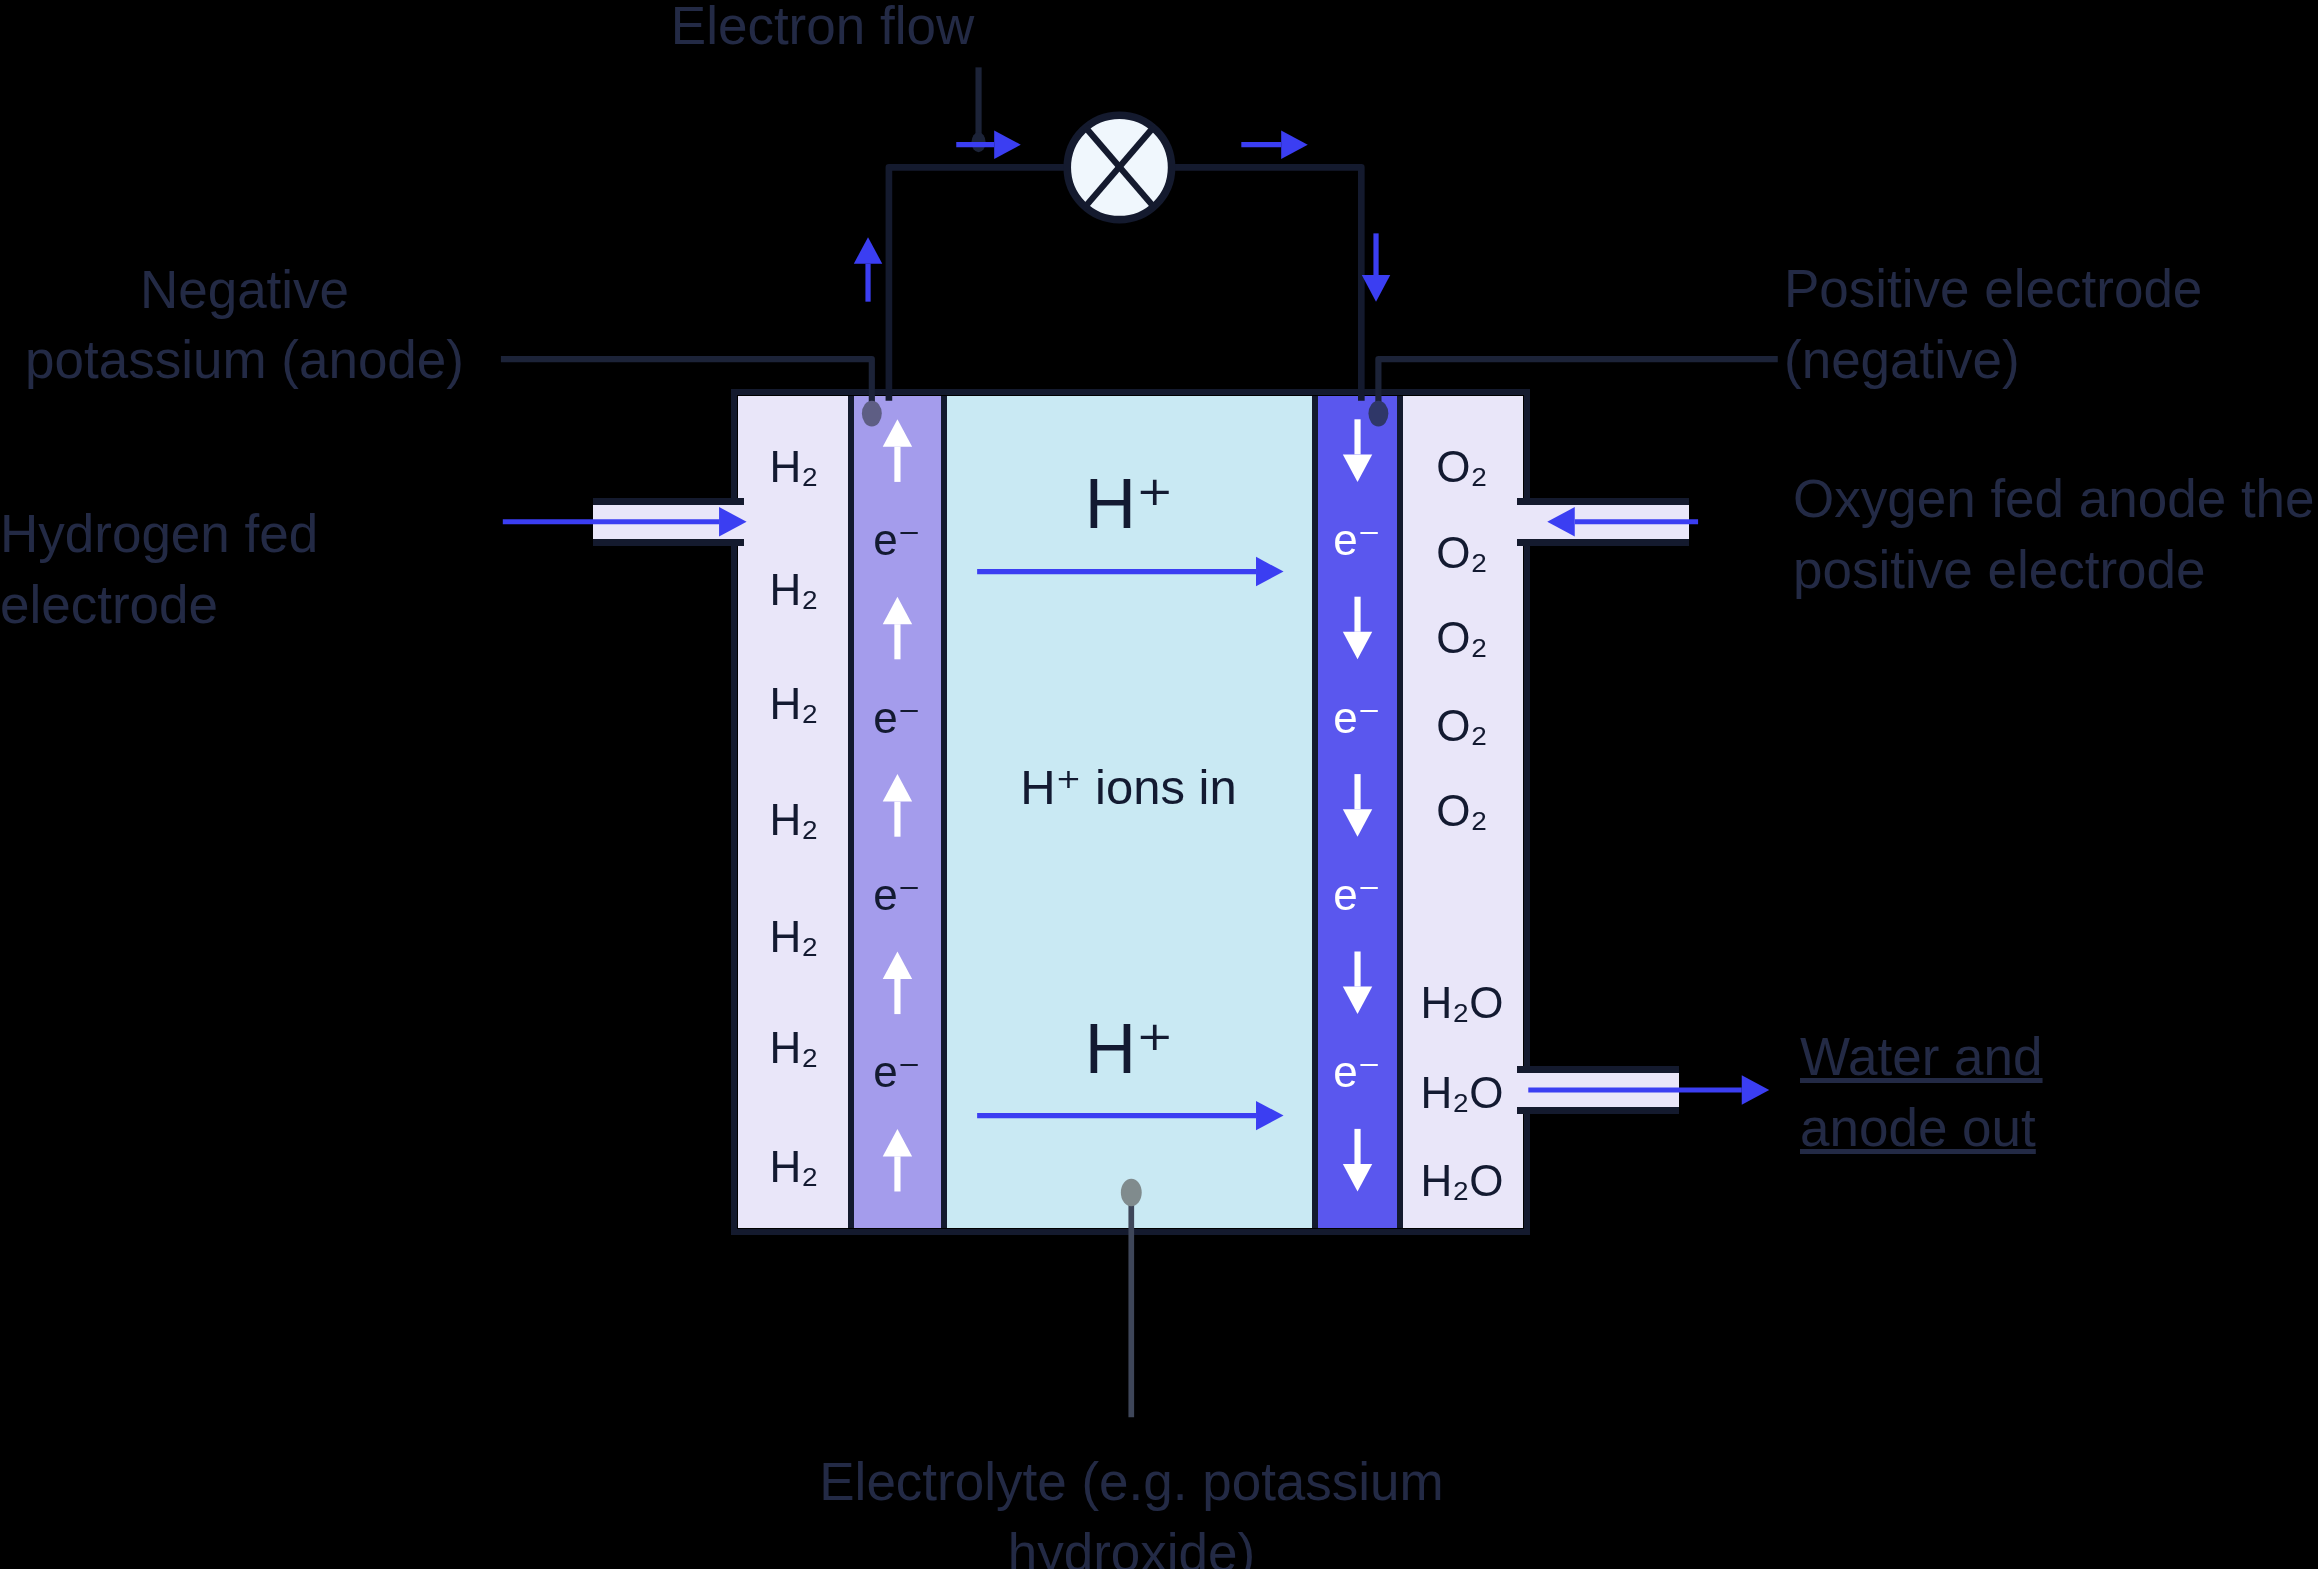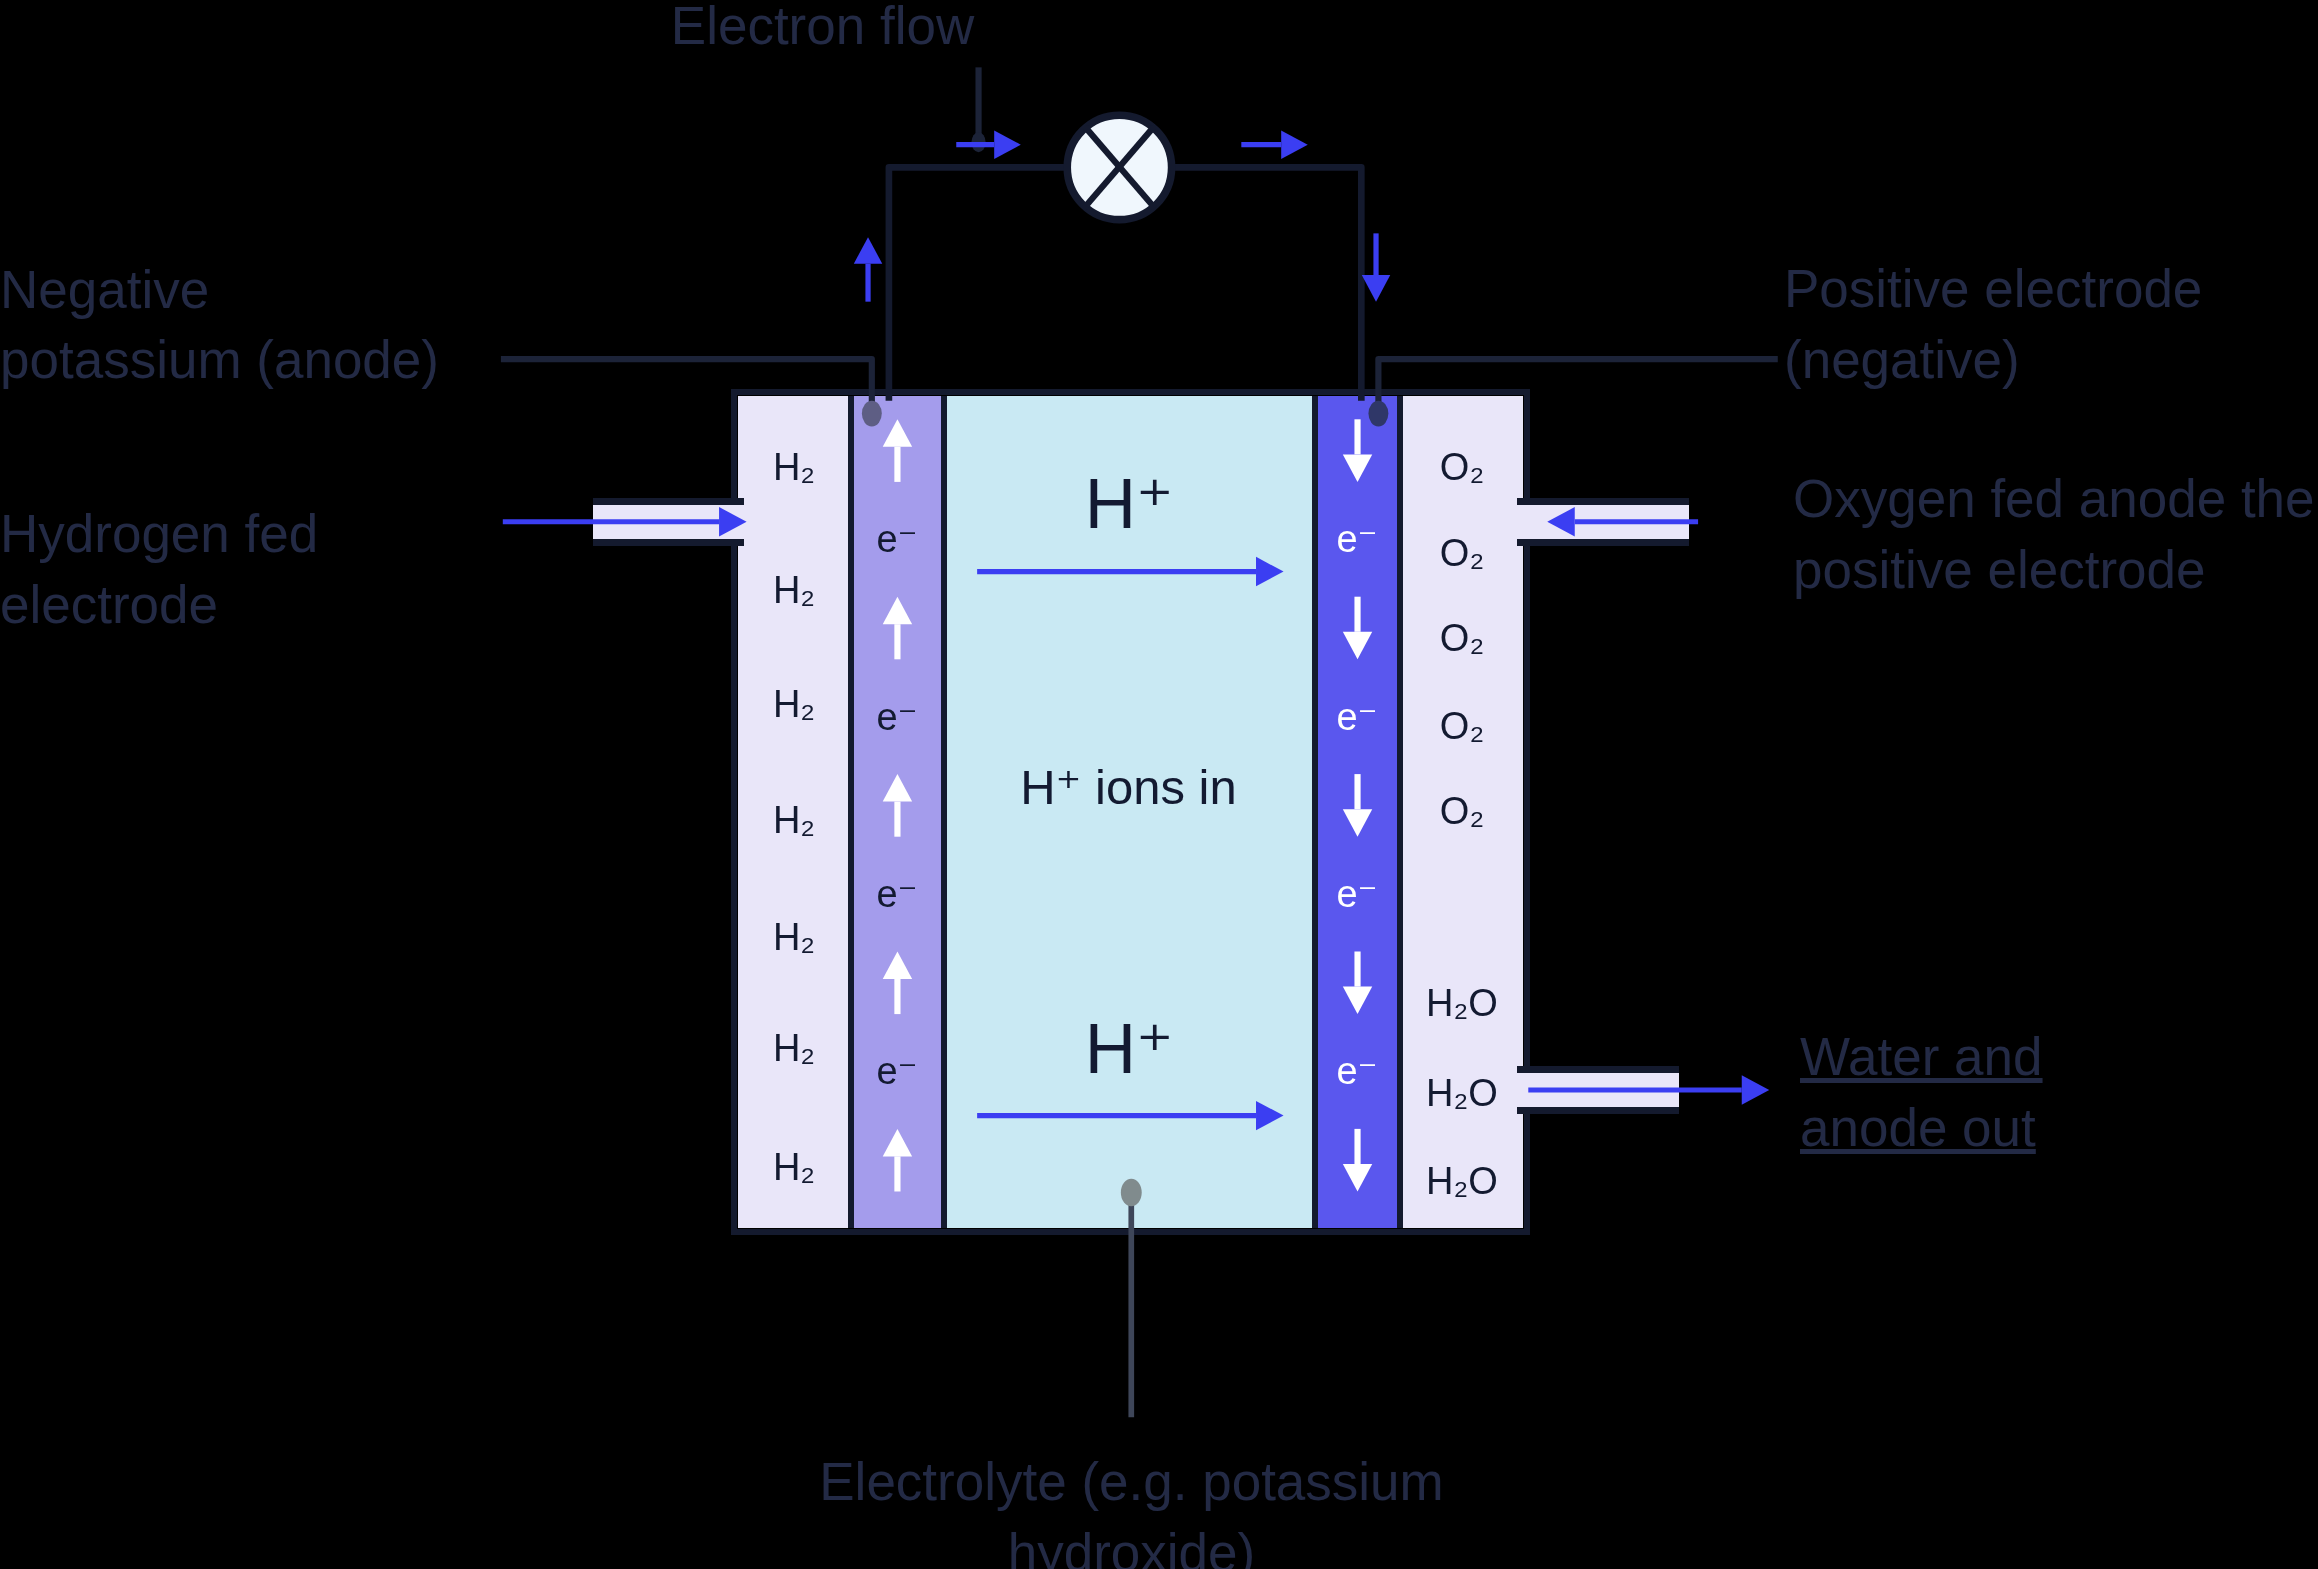--- a/index.html
+++ b/index.html
@@ -6,21 +6,21 @@
   .canvas{position:relative;width:2319px;height:1570px;background:#000000;overflow:hidden;
           font-family:"Liberation Sans","DejaVu Sans",sans-serif;}
   .caption{position:absolute;color:#232a45;font-size:53px;line-height:71px;}
   .caption div{white-space:nowrap;}
   .fill{position:absolute;}
   .cell-border{position:absolute;left:731px;top:389px;width:799px;height:846px;
                border:6.6px solid #141a2e;box-sizing:border-box;}
   .sep{position:absolute;top:396px;height:832px;width:6.2px;background:#141a2e;}
   .pipe-fill{position:absolute;background:#e9e6f9;}
   .pipe-edge{position:absolute;background:#141a2e;height:6.6px;}
-  .mol{position:absolute;transform:translate(-50%,-50%);font-size:38px;color:#131a31;white-space:nowrap;}
+  .mol{position:absolute;transform:translate(-50%,-50%);font-size:44px;color:#131a31;white-space:nowrap;}
   .mol.light{color:#ffffff;}
   .proton{position:absolute;transform:translate(-50%,-50%);font-size:71px;color:#131a31;white-space:nowrap;}
   .ions{position:absolute;left:986px;top:757px;width:285px;text-align:center;
         font-size:49px;line-height:60px;color:#131a31;}
   svg.overlay{position:absolute;left:0;top:0;pointer-events:none;}
 </style>
 </head>
 <body>
 
 <div class="canvas">
@@ -46,21 +46,21 @@
   <div class="pipe-edge" style="left:1517px;top:539px;width:172px;"></div>
 
   <div class="pipe-fill" style="left:1517px;top:1073px;width:162px;height:34px;"></div>
   <div class="pipe-edge" style="left:1517px;top:1066px;width:162px;"></div>
   <div class="pipe-edge" style="left:1517px;top:1107px;width:162px;"></div>
 
   <div class="caption" style="left:538px;top:-2.8px;width:569px;text-align:center;line-height:57px;">
     <div>Electron flow</div>
   </div>
 
-  <div class="caption" style="left:0px;top:255px;width:489px;text-align:left;line-height:70px;">
+  <div class="caption" style="left:0px;top:255px;width:489px;text-align:center;line-height:70px;">
     <div>Negative</div>
     <div>potassium (anode)</div>
   </div>
 
   <div class="caption" style="left:0px;top:498px;width:489px;text-align:left;">
     <div>Hydrogen fed</div>
     <div>electrode</div>
   </div>
 
   <div class="caption" style="left:1784px;top:253px;line-height:71px;">

